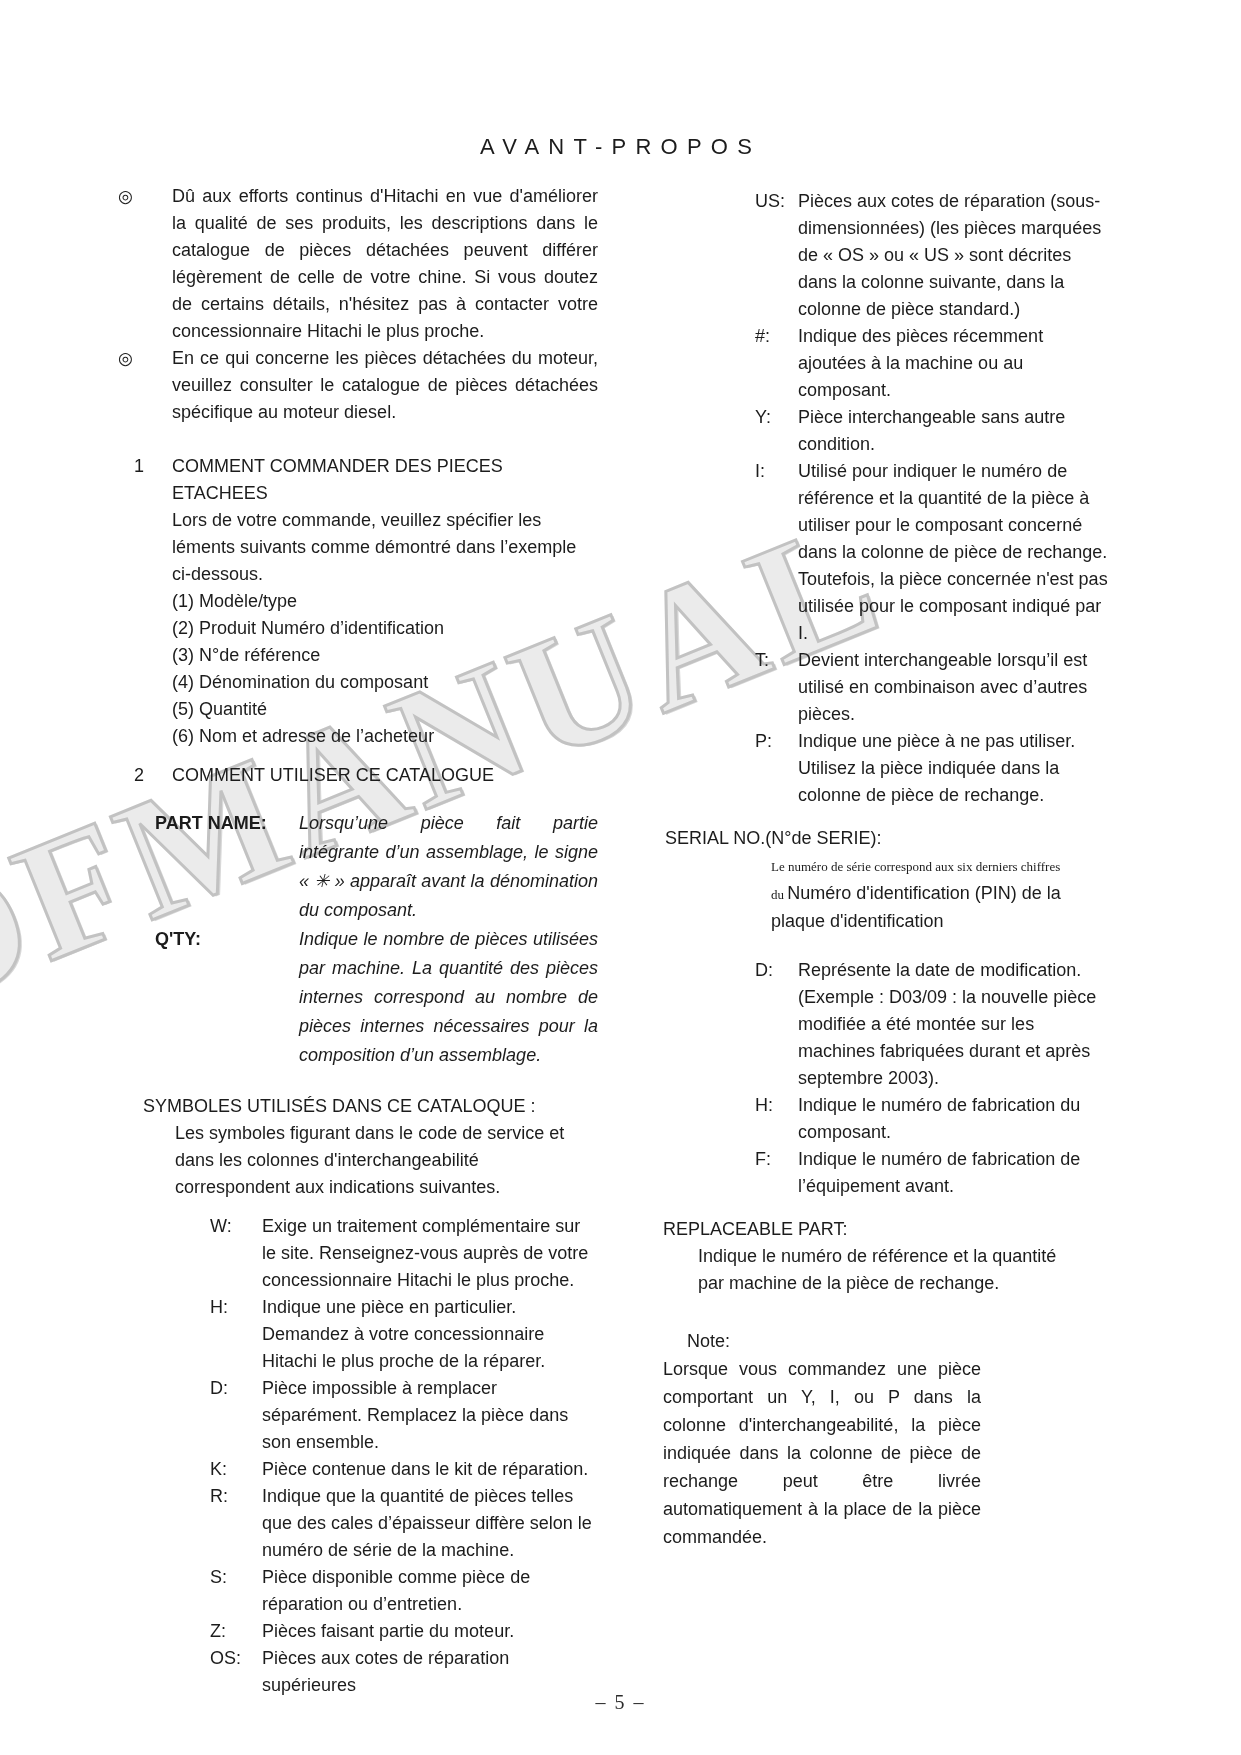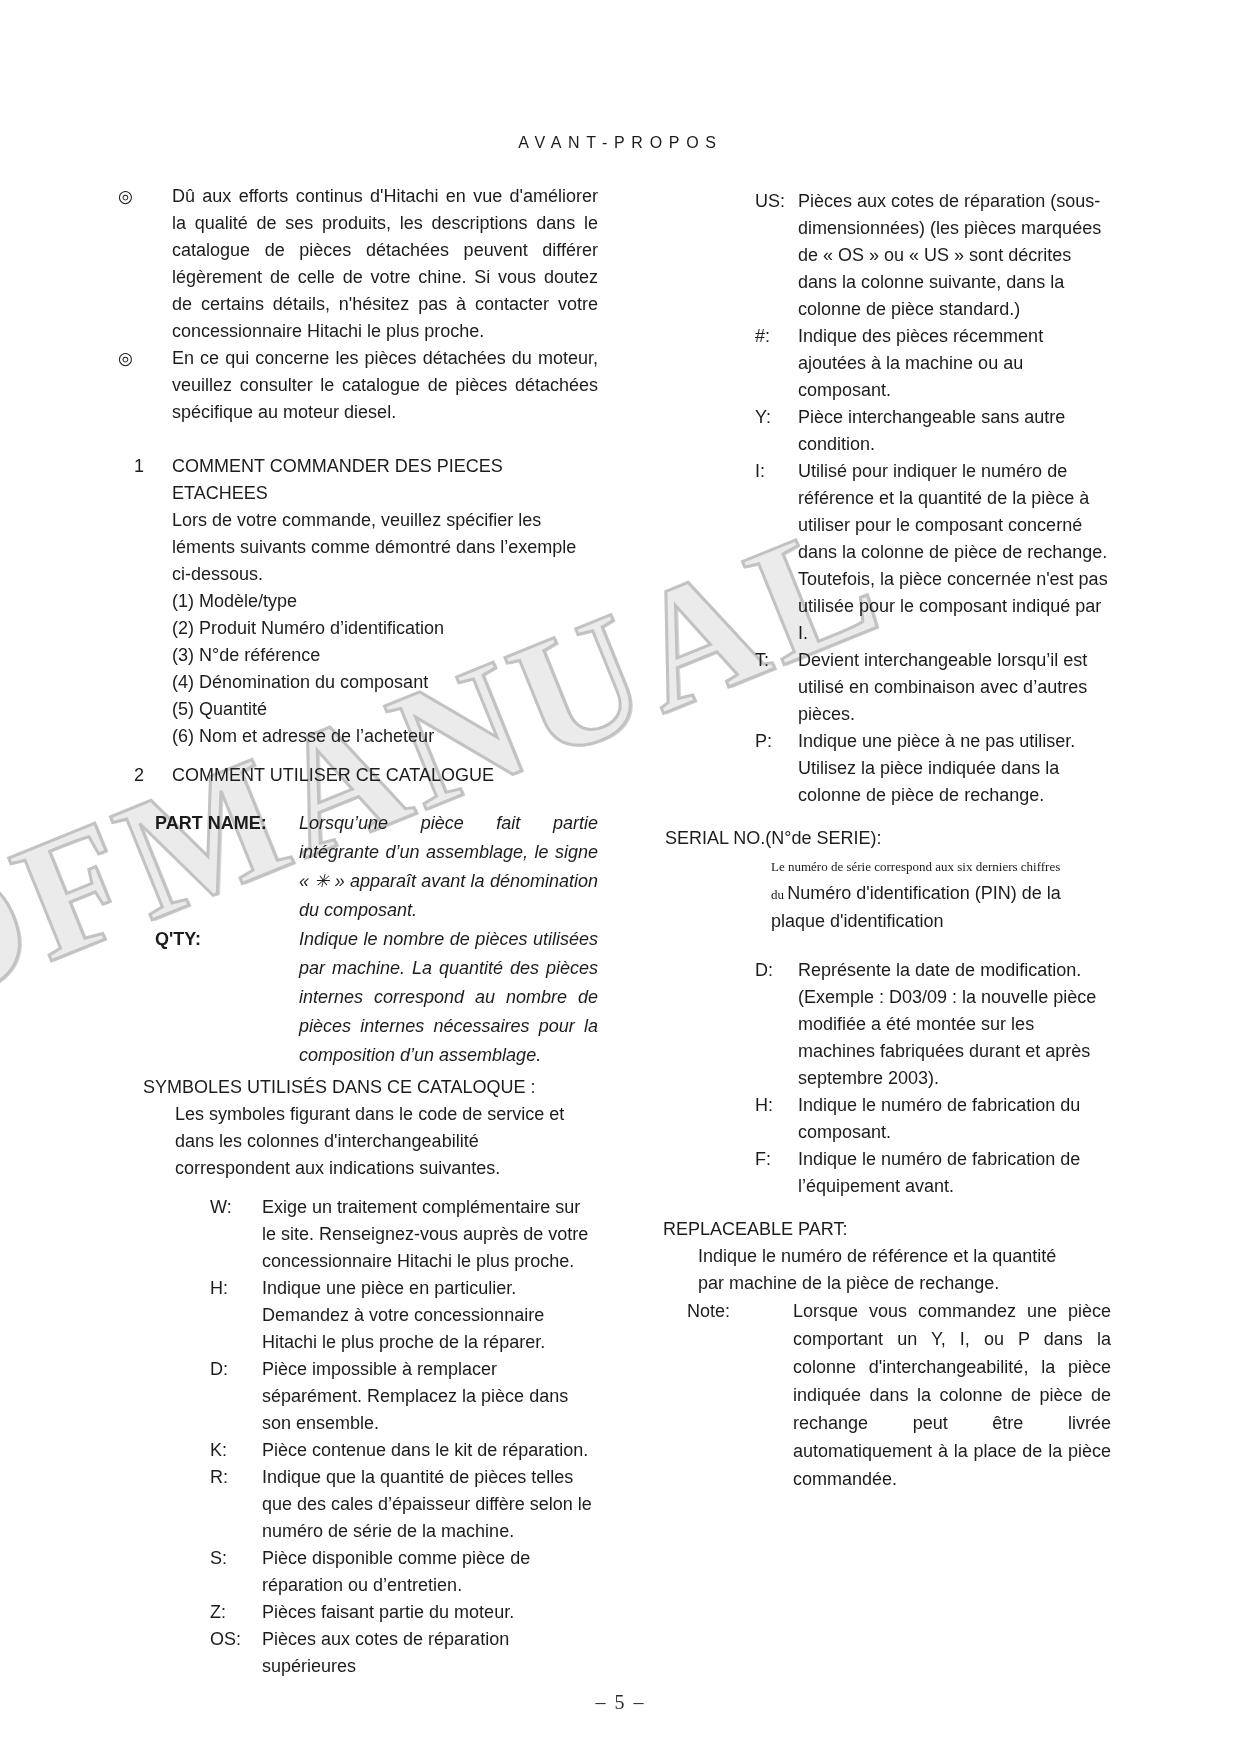--- a/index.html
+++ b/index.html
@@ -13,60 +13,60 @@
     font-family:"Liberation Serif", serif; font-weight:bold; font-size:170px;
     letter-spacing:6px; white-space:nowrap;
     color:#ebebeb; -webkit-text-stroke:3px #c2c2c2;
     text-shadow:2px 2px 0 #d8d8d8;
     transform:rotate(-22deg); transform-origin:0 100%;
     z-index:0; user-select:none;
   }
   .content { position:relative; z-index:1; }
   .title {
     position:absolute; top:134px; left:0; width:100%;
-    text-align:center; font-size:16px; font-weight:400; letter-spacing:0.42em;
+    text-align:center; font-size:22px; font-weight:400; letter-spacing:0.42em;
     margin:0;
   }
   .col { position:absolute; font-size:18px; line-height:27px; }
   .col-left  { left:118px; top:183px; width:480px; }
   .col-right { left:663px; top:188px; width:450px; }
 
   .bullet-row { display:flex; }
   .bullet-marker { flex:none; width:54px; font-size:17px; }
   .bullet-text { flex:1; text-align:justify; }
 
   .section { display:flex; margin-top:27px; }
   .section-num { flex:none; width:54px; padding-left:16px; box-sizing:border-box; }
   .section-body { flex:1; }
   .order-item { }
 
   .defs { margin-top:20px; line-height:29px; }
   .def-row { display:flex; }
   .def-label { flex:none; margin-left:37px; width:144px;font-weight:bold; }
   .def-text { flex:1; text-align:justify;font-style:italic; }
 
-  .sym-heading { margin-top:4px; padding-left:25px; }
+  .sym-heading { margin-top:23px; padding-left:25px; }
   .sym-intro { padding-left:57px; width:423px; box-sizing:content-box; }
   .symlist { margin-top:12px; }
   .sym-row { display:flex; }
   .sym-label { flex:none; margin-left:92px; width:52px; }
   .sym-text { flex:1; }
 
   .symlist-r .sym-label { width:43px; }
 
   .serial-heading { margin-top:16px; padding-left:2px; }
   .serial-body { margin-left:108px; width:302px; }
   .serif-frag { font-family:"Liberation Serif", serif; font-size:13px; }
 
   .symlist2 { margin-top:22px; }
 
   .repl-heading { margin-top:16px; }
   .repl-body { margin-left:35px; width:385px; }
 
-  .note-row { display:flex; line-height:28px; }
+  .note-row { display:flex; margin-top:30px; line-height:28px;flex-direction:column; }
   .note-label { flex:none; margin-left:24px; width:106px; }
   .note-text { flex:none; width:318px; text-align:justify; }
 
   .pageno {
     position:absolute; top:1691px; left:0; width:100%;
     text-align:center; font-family:"Liberation Serif", serif;
     font-size:20px; color:#2a2a2a; letter-spacing:2px;
   }
 </style>
 </head>

